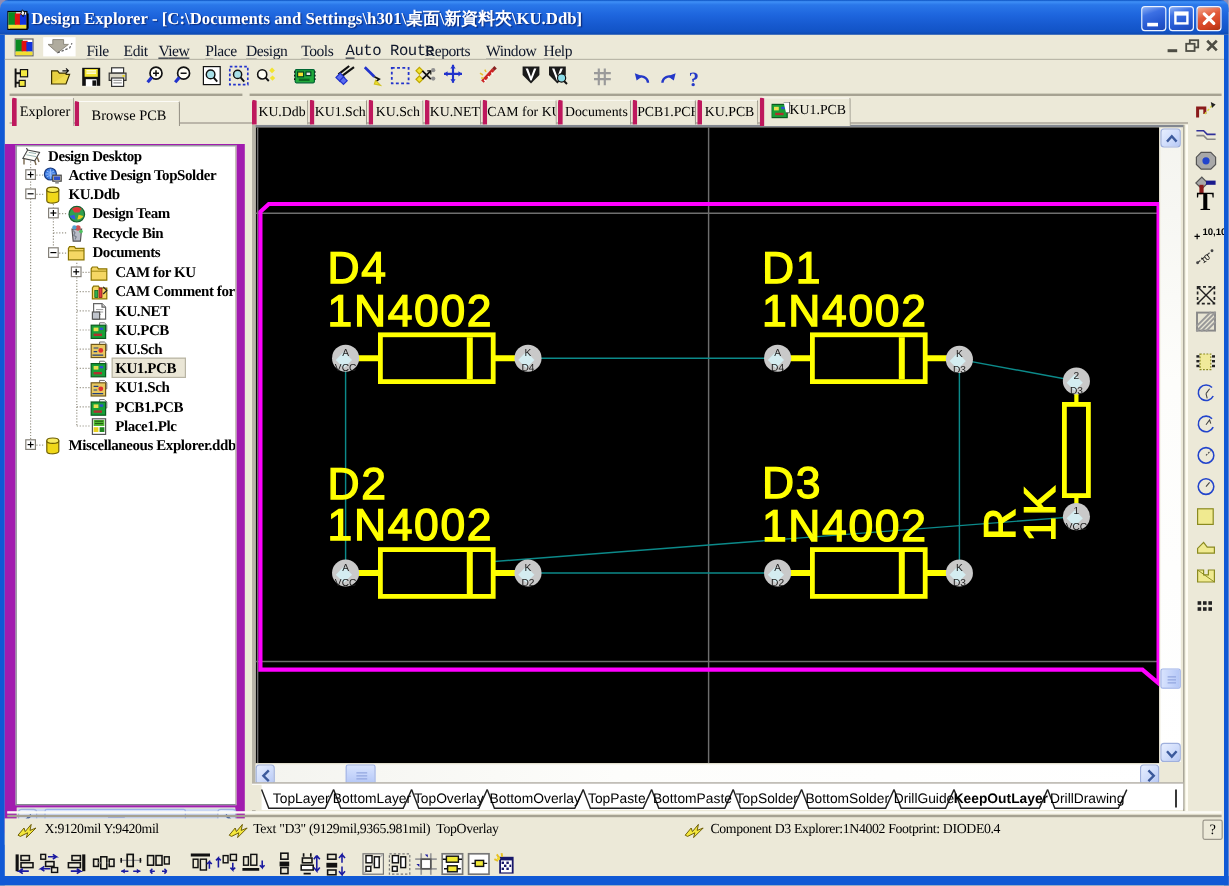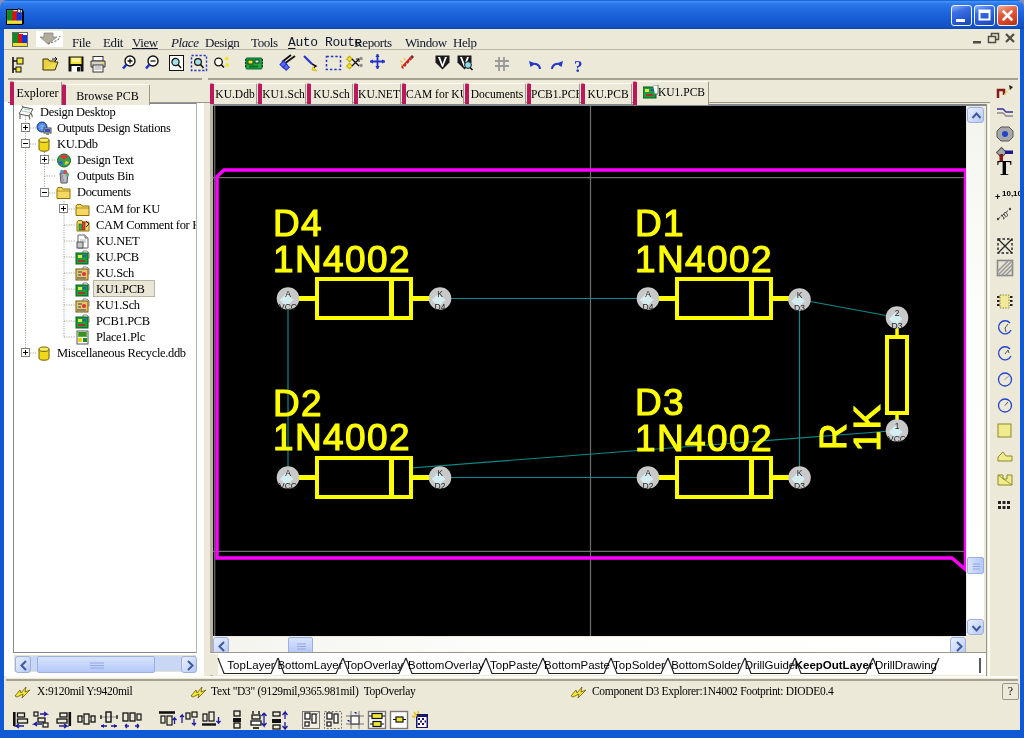--- a/index.html
+++ b/index.html
@@ -55,20 +55,21 @@
     <svg class="abs" style="left:6px;top:8px;" width="18" height="17" viewBox="0 0 17 16">
       <rect x="0.5" y="1.5" width="15" height="14" fill="#fff" stroke="#000"></rect>
       <rect x="1" y="2" width="6" height="10" fill="#0a8a1f"></rect>
       <rect x="6" y="3" width="5" height="9" fill="#e01010"></rect>
       <rect x="10" y="4" width="5" height="8" fill="#1133dd"></rect>
       <rect x="1" y="12" width="14" height="3" fill="#f0e030"></rect>
       <rect x="15.5" y="3" width="1.5" height="12" fill="#000"></rect>
       <rect x="2" y="15" width="14" height="1" fill="#000"></rect>
       <path d="M12 0 l1.8 2.5 l-1.2 3 l-1.8 -2.5z" fill="#f8f8f8" stroke="#000" stroke-width="0.7"></path>
     </svg>
+    <div id="titletext">Design Explorer - [C:\Documents and Settings\h301\桌面\新資料夾\KU.Ddb]</div>
     <div class="winbtn" id="btnmin" style="left:951px;"><svg width="19" height="19">
           <rect x="4" y="13" width="9" height="3" fill="#fff"></rect>
         </svg></div>
     <div class="winbtn" id="btnmax" style="left:974px;"><svg width="19" height="19">
           <rect x="4.5" y="4.5" width="10" height="9" fill="none" stroke="#fff" stroke-width="2"></rect>
           <rect x="4" y="4" width="11" height="3" fill="#fff"></rect>
         </svg></div>
     <div class="winbtn" id="btnclose" style="left:997px;"><svg width="19" height="19">
           <path d="M5.5 5.5 L13.5 13.5 M13.5 5.5 L5.5 13.5" stroke="#fff" stroke-width="2.6" stroke-linecap="round"></path>
         </svg></div>
@@ -82,21 +83,21 @@
       <rect x="1" y="12" width="14" height="3" fill="#f0e030"></rect>
     </svg>
     <div class="abs" style="left:32px;top:1.5px;width:27px;height:16px;background:#fff;"></div>
     <svg class="abs" style="left:32px;top:1.5px;" width="27" height="16" viewBox="0 0 27 16">
       <path d="M8 2 H17 V6 L21 6 L12 13 L4 6 H8 Z" fill="#b0ac9e" stroke="#8a867a" stroke-width="0.8"></path>
       <path d="M12 13 L22 9 L24 5" fill="none" stroke="#555" stroke-width="1" stroke-dasharray="2 1.5"></path>
     </svg>
     <div class="menuitem" style="left:68px;"><u>F</u>ile</div>
     <div class="menuitem" style="left:99px;"><u>E</u>dit</div>
     <div class="menuitem" style="left:128px;text-decoration:underline;"><u>V</u>iew</div>
-    <div class="menuitem" style="left:167px;font-style:italic;"><u>P</u>lace</div>
+    <div class="menuitem" style="left:167px;"><u>P</u>lace</div>
     <div class="menuitem" style="left:201px;"><u>D</u>esign</div>
     <div class="menuitem" style="left:247px;"><u>T</u>ools</div>
     <div class="menuitem" style="left:284px;font-family:Liberation Mono, monospace;"><u>A</u>uto Route</div>
     <div class="menuitem" style="left:350px;"><u>R</u>eports</div>
     <div class="menuitem" style="left:401px;"><u>W</u>indow</div>
     <div class="menuitem" style="left:449px;"><u>H</u>elp</div>
     <div class="abs" style="left:966px;top:1px;"><svg width="16" height="16">
           <rect x="3" y="11" width="8" height="2.5" fill="#4d4d44"></rect>
         </svg></div>
     <div class="abs" style="left:982px;top:1px;"><svg width="16" height="16">
@@ -241,21 +242,21 @@
           <rect x="0" y="2" width="13" height="11" fill="#18a038" stroke="#0a5a20"></rect>
           <rect x="2" y="4" width="4" height="3" fill="#e8e050"></rect>
           <rect x="8" y="4" width="3" height="2" fill="#3050d0"></rect>
           <rect x="3" y="9" width="7" height="2" fill="#b03030"></rect>
           <path d="M10 0 h5 v9 h-3" fill="#fff" stroke="#555" stroke-width="0.8"></path>
         </svg>
       <span style="margin-left:18px;">KU1.PCB</span>
     </div>
   </div>
 
-  <div id="leftpanel" class="abs" style="left:4px;top:102px;width:200px;height:574px;background:#ffffff;">
+  <div id="leftpanel" class="abs" style="left:4px;top:120px;width:200px;height:574px;background:#a21caf;font-weight:bold;">
     <div class="abs" style="left:9px;top:1px;width:184px;height:550px;background:#fff;border:1px solid #828790;border-right-color:#b8b5a8;overflow:hidden;">
       <div class="abs" style="left:1px;top:1px;width:181px;height:547px;" id="treein">
         <svg class="abs" style="left:0;top:0;" width="181" height="547" viewBox="0 0 181 547">
           <g stroke="#9a9689" stroke-width="1" stroke-dasharray="1 1.4">
             <path d="M10.5 9 V248 M29.5 47 V88 M49 96 V232"></path>
             <path d="M10.5 23 H21 M10.5 39 H21 M10.5 248 H21"></path>
             <path d="M29.5 55 H41 M29.5 71 H41 M29.5 88 H41"></path>
             <path d="M49 104 H60 M49 120 H60 M49 136 H60 M49 152 H60 M49 168 H60 M49 184 H60 M49 200 H60 M49 216 H60 M49 232 H60"></path>
           </g>
         </svg>
@@ -270,49 +271,49 @@
         </div>
         <div class="treerow" style="top:15px;">
           <div class="pmbox plus" style="left:6px;top:3px;"></div>
           <svg class="abs" style="left:21px;top:1px;" width="16" height="15">
               <circle cx="6" cy="6" r="5" fill="#3a7ae0" stroke="#1a3a80"></circle>
               <path d="M2 6 h8 M6 2 v8 M3 3.5 c2 1.5 4 1.5 6 0 M3 8.5 c2 -1.5 4 -1.5 6 0" stroke="#9ac0ff" fill="none" stroke-width="0.8"></path>
               <rect x="8" y="7" width="7" height="5" fill="#d8d4c8" stroke="#444"></rect>
               <rect x="9" y="8" width="5" height="3" fill="#3050c8"></rect>
               <rect x="10" y="12" width="3" height="2" fill="#888"></rect>
             </svg>
-          <span class="trtext" style="left:42px;">Outputs Design Stations</span>
+          <span class="trtext" style="left:42px;">Active Design TopSolder</span>
         </div>
         <div class="treerow" style="top:31px;">
           <div class="pmbox" style="left:6px;top:3px;"></div>
           <svg class="abs" style="left:21px;top:1px;" width="16" height="15">
               <path d="M3 3 v9 a5 2.2 0 0 0 10 0 v-9" fill="#f0d818" stroke="#706000"></path>
               <ellipse cx="8" cy="3.2" rx="5" ry="2.2" fill="#f8ec60" stroke="#706000"></ellipse>
             </svg>
           <span class="trtext" style="left:42px;">KU.Ddb</span>
         </div>
         <div class="treerow" style="top:47px;">
           <div class="pmbox plus" style="left:25px;top:3px;"></div>
           <svg class="abs" style="left:41px;top:1px;" width="16" height="15">
               <circle cx="8" cy="7.5" r="6.5" fill="#30a050" stroke="#186030"></circle>
               <path d="M4 3 a6.5 6.5 0 0 1 8 0 l-2 3 h-4z" fill="#e03838"></path>
               <path d="M2 9 l4 -1 l1 4 a6.5 6.5 0 0 1 -5 -3z" fill="#3858e0"></path>
               <path d="M13.5 9 l-4 -1 l-1 4 a6.5 6.5 0 0 0 5 -3z" fill="#e8d020"></path>
             </svg>
-          <span class="trtext" style="left:62px;">Design Text</span>
+          <span class="trtext" style="left:62px;">Design Team</span>
         </div>
         <div class="treerow" style="top:63px;">
           <svg class="abs" style="left:41px;top:1px;" width="16" height="15">
               <path d="M4 4 L12 4 L11 14 L5 14 Z" fill="#b8bcc8" stroke="#555"></path>
               <path d="M5 5 l1.5 2 l-1 2 l2 1.5 l-1 2" stroke="#7a808c" fill="none"></path>
               <circle cx="9" cy="3" r="2.2" fill="#d05050"></circle>
               <circle cx="6" cy="2.5" r="1.8" fill="#50a0d0"></circle>
               <circle cx="11.5" cy="6" r="1.5" fill="#50c060"></circle>
             </svg>
-          <span class="trtext" style="left:62px;">Outputs Bin</span>
+          <span class="trtext" style="left:62px;">Recycle Bin</span>
         </div>
         <div class="treerow" style="top:79px;">
           <div class="pmbox" style="left:25px;top:4px;"></div>
           <svg class="abs" style="left:41px;top:2px;" width="16" height="14">
               <path d="M1 12.5 V3 l1 -1.5 h4 l1 1.5 h7 V12.5 Z" fill="#f5d764" stroke="#8a7400"></path>
               <path d="M1 5 h13" stroke="#8a7400" stroke-width="0.7"></path>
             </svg>
           <span class="trtext" style="left:62px;">Documents</span>
         </div>
         <div class="treerow" style="top:96px;">
@@ -401,21 +402,21 @@
               <path d="M4 3 h7 M4 5 h7" stroke="#1a5010" stroke-width="0.8"></path>
             </svg>
           <span class="trtext" style="left:81px;">Place1.Plc</span>
         </div>
         <div class="treerow" style="top:240px;">
           <div class="pmbox plus" style="left:6px;top:3px;"></div>
           <svg class="abs" style="left:21px;top:1px;" width="16" height="15">
               <path d="M3 3 v9 a5 2.2 0 0 0 10 0 v-9" fill="#f0d818" stroke="#706000"></path>
               <ellipse cx="8" cy="3.2" rx="5" ry="2.2" fill="#f8ec60" stroke="#706000"></ellipse>
             </svg>
-          <span class="trtext" style="left:42px;">Miscellaneous Recycle.ddb</span>
+          <span class="trtext" style="left:42px;">Miscellaneous Explorer.ddb</span>
         </div>
       </div>
     </div>
 
     <div class="abs sbtrackb" style="left:10px;top:553px;width:182px;height:17px;">
       <div class="sbbtn" style="left:0;top:0;width:16px;height:17px;"><svg width="16" height="17">
             <path d="M10 4 L5.5 8.5 L10 13" fill="none" stroke="#3c5a9c" stroke-width="2"></path>
           </svg></div>
       <div class="sbbtn" style="left:166px;top:0;width:16px;height:17px;"><svg width="16" height="17">
             <path d="M6 4 L10.5 8.5 L6 13" fill="none" stroke="#3c5a9c" stroke-width="2"></path>

